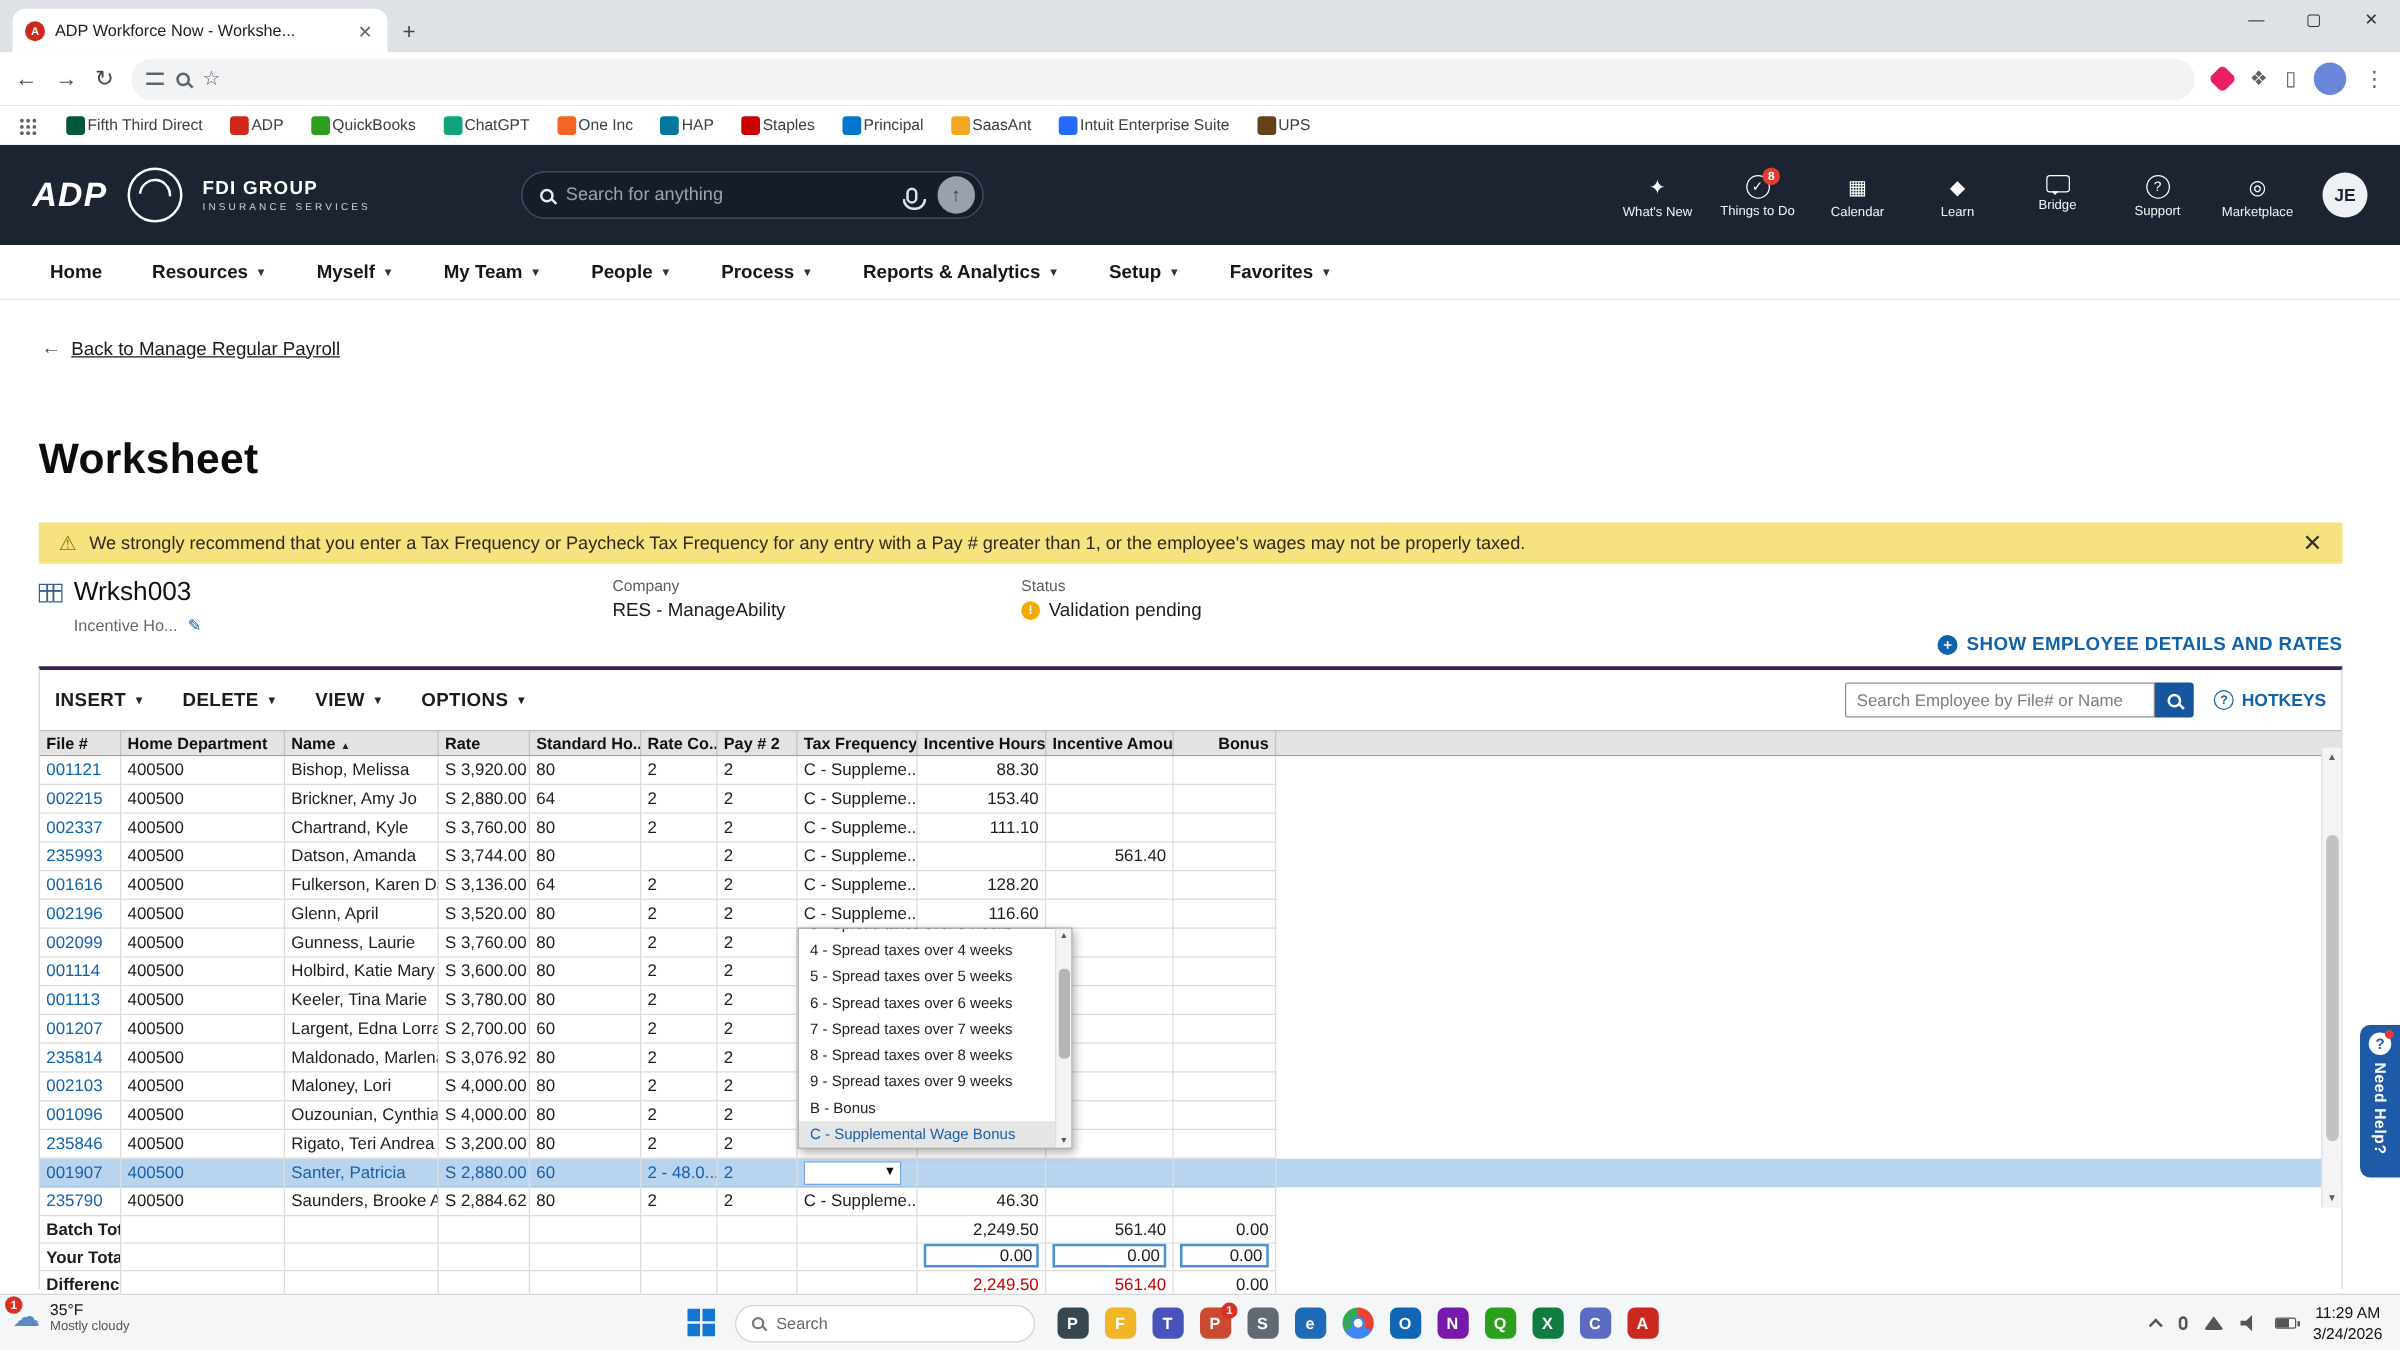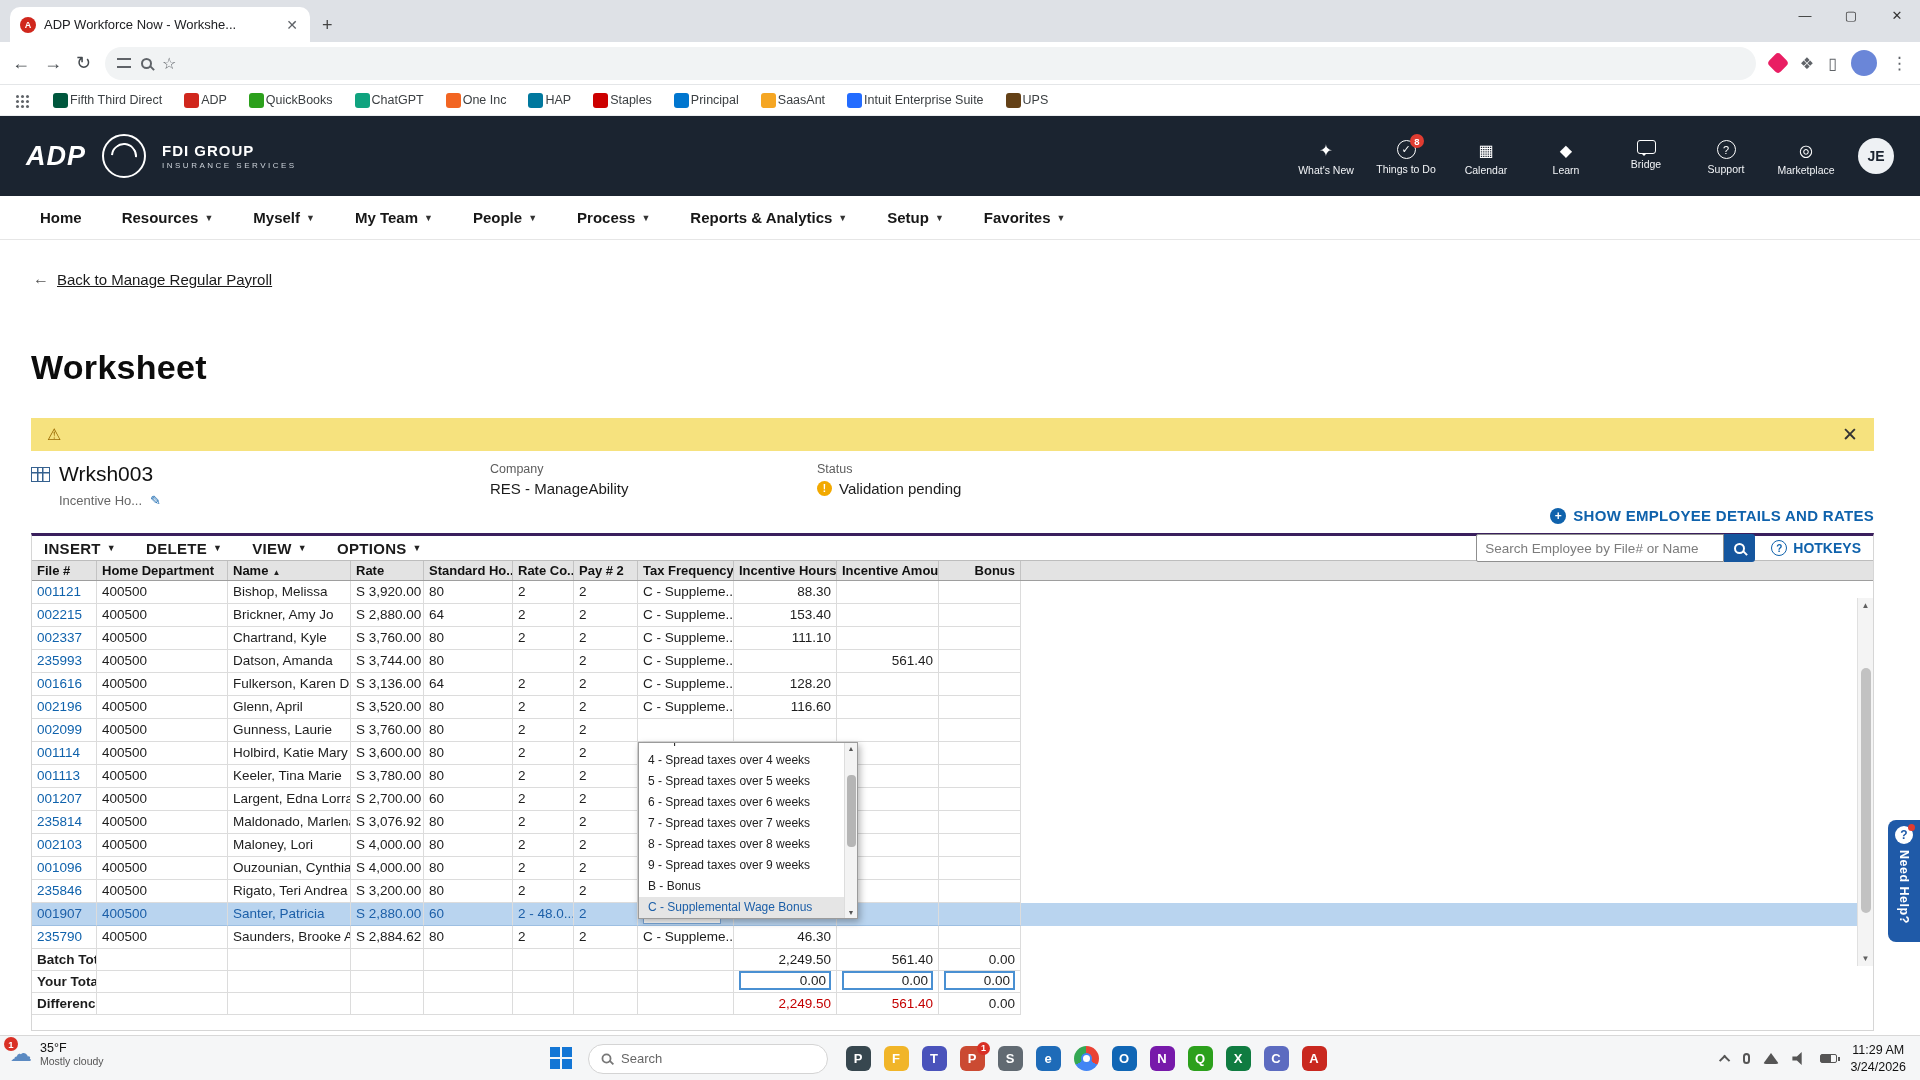--- a/index.html
+++ b/index.html
@@ -89,21 +89,21 @@
   .pencil{color:#0f62ac;font-size:13px}
   .info-block{position:absolute;top:2px}
   .info-label{font-size:12.5px;color:#5d5d5d}
   .info-value{margin-top:4px;font-size:15px;color:#1c1c1c;font-weight:500;display:flex;align-items:center;gap:7px}
   .stat-icon{width:15px;height:15px;border-radius:50%;background:#f2a900;color:#fff;font-size:10px;font-weight:bold;display:flex;align-items:center;justify-content:center}
   .show-details{position:absolute;right:0;bottom:0;display:flex;align-items:center;gap:7px;color:#0f62ac;font-size:15px;font-weight:bold;letter-spacing:.3px}
   .plus-circle{width:16px;height:16px;border-radius:50%;background:#0f62ac;color:#fff;font-size:12px;font-weight:bold;display:flex;align-items:center;justify-content:center}
 
   
   .grid-wrap{position:absolute;top:293px;left:31px;width:1843px;height:498px;background:#fff;border-top:3px solid #3a1f5d;border-left:1px solid #d6d6d6;border-right:1px solid #d6d6d6;border-bottom:1px solid #d6d6d6}
-  .gtoolbar{height:24px;display:flex;align-items:center;padding:0 12px;gap:48px}
+  .gtoolbar{height:48px;display:flex;align-items:center;padding:0 12px;gap:48px}
   .gbtn{display:flex;align-items:center;gap:6px;font-size:15px;font-weight:bold;color:#1b1b1b;letter-spacing:.3px}
   .gbtn .caret{font-size:9px;color:#222}
   .gtool-right{margin-left:auto;display:flex;align-items:center;gap:16px}
   .emp-search{width:248px;height:28px;border:1px solid #8f8f8f;border-radius:2px 0 0 2px;padding:0 8px;font-size:13.5px;color:#333;font-family:"Liberation Sans",sans-serif}
   .emp-search::placeholder{color:#7c7c7c}
   .search-btn{width:31px;height:28px;margin-left:-16px;background:#15569e;color:#fff;border-radius:0 3px 3px 0;display:flex;align-items:center;justify-content:center}
   .hotkeys{display:flex;align-items:center;gap:6px;color:#0f62ac;font-size:14px;font-weight:bold}
   .q-circle{width:16px;height:16px;border:1.6px solid #0f62ac;border-radius:50%;font-size:10px;display:flex;align-items:center;justify-content:center}
 
   .ghead,.grow,.gfoot{display:flex;width:100%}
@@ -278,20 +278,26 @@
 
   <div class="adp-header">
     <div class="brand">
       <span class="adp-logo">ADP</span>
       <span class="fdi-circle"></span>
       <span class="fdi-text">
         <div class="t1">FDI GROUP</div>
         <div class="t2">INSURANCE SERVICES</div>
       </span>
     </div>
+    <div class="hsearch">
+      <span class="mag"></span>
+      <span class="hsearch-ph">Search for anything</span>
+      <span class="mic"></span>
+      <span class="hsearch-go">↑</span>
+    </div>
     <div class="hicons">
 
         <div class="hicon">
           <span class="hglyph">✦</span>
 
           <span class="hlabel">What's New</span>
         </div>
 
         <div class="hicon has-badge">
           <span class="hglyph circled">✓</span>
@@ -384,20 +390,21 @@
 
     <div class="backlink">
       <span class="arrow">←</span>
       <span class="txt">Back to Manage Regular Payroll</span>
     </div>
 
     <div class="page-title">Worksheet</div>
 
     <div class="banner">
       <span class="warn">⚠</span>
+      <span class="msg">We strongly recommend that you enter a Tax Frequency or Paycheck Tax Frequency for any entry with a Pay # greater than 1, or the employee's wages may not be properly taxed.</span>
       <span class="close">✕</span>
     </div>
 
     <div class="inforow">
       <div class="info-block" style="left:0">
         <div class="ws-line1">
           <span class="tbl-icon"></span>
           <span class="ws-id">Wrksh003</span>
         </div>
         <div class="ws-line2">

